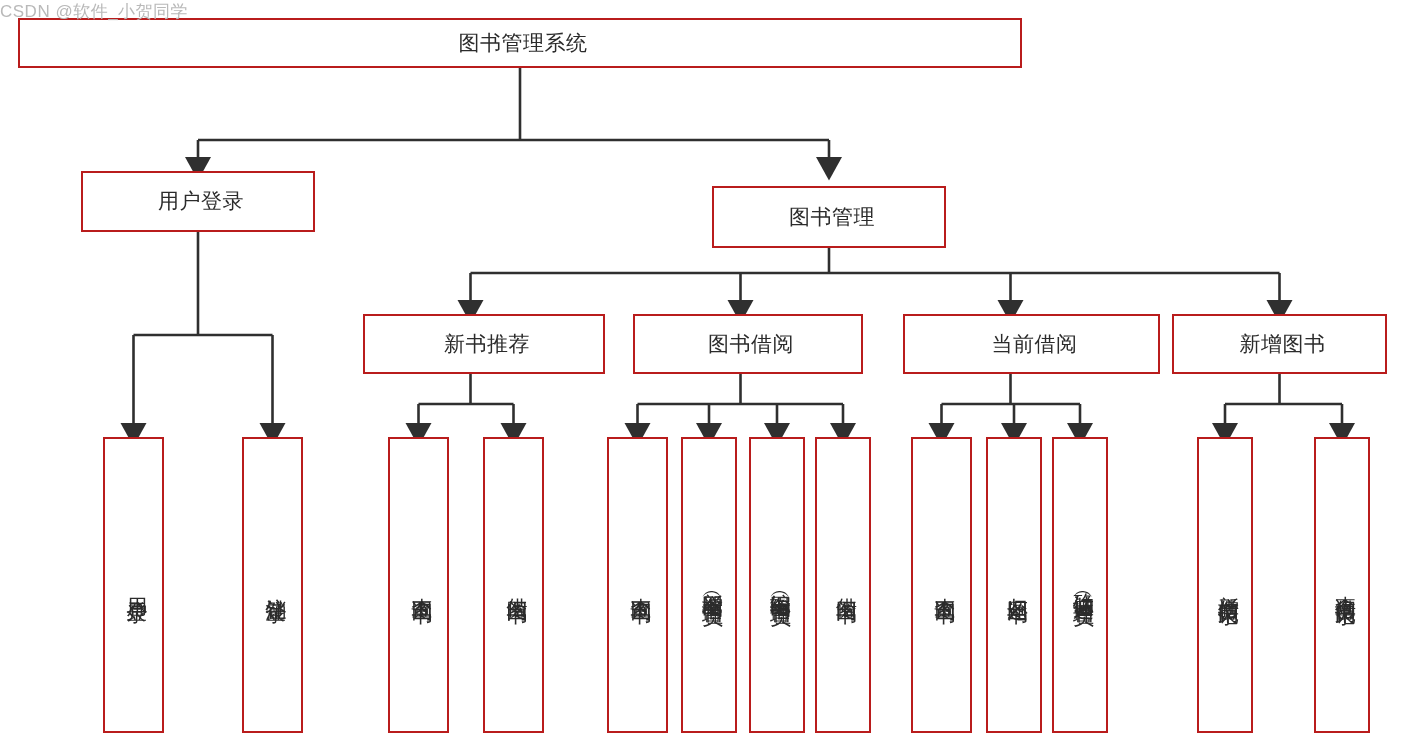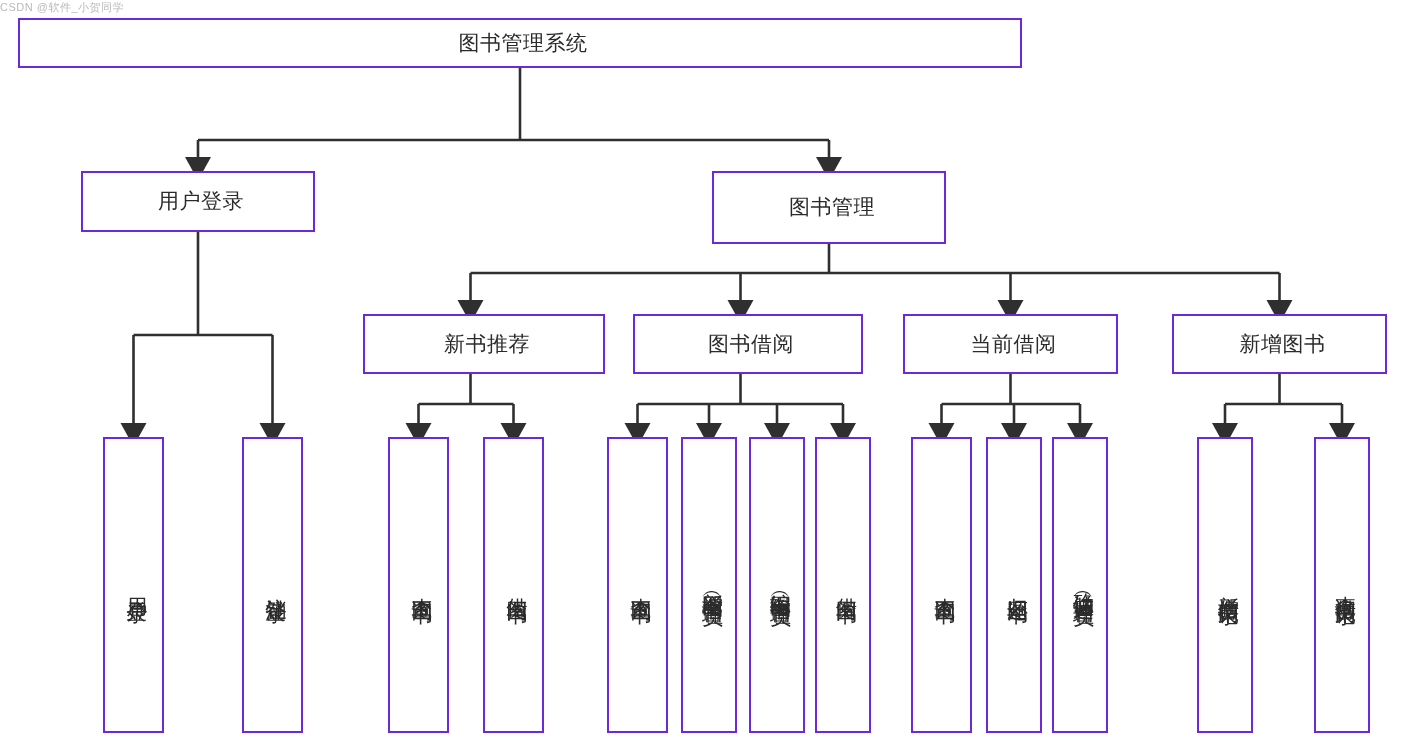--- a/index.html
+++ b/index.html
@@ -22,21 +22,21 @@
     left: 0;
     top: 0;
     width: 1405px;
     height: 747px;
     pointer-events: none;
   }
   .node {
     position: absolute;
     box-sizing: border-box;
     background: #ffffff;
-    border: 2px solid #6d28d9;
+    border: 2px solid #b91c1c;
     display: flex;
     align-items: center;
     justify-content: center;
     color: #2b2b2b;
     padding-left: 6px;
   }
   .node .label {
     display: block;
     text-align: center;
     line-height: 1.05;
@@ -53,21 +53,21 @@
   .node.vert .label {
     writing-mode: vertical-rl;
     text-orientation: upright;
     font-size: 21px;
     line-height: 1.18;
     letter-spacing: 2px;
     max-height: 100%;
   }
   .watermark {
     position: absolute;
-    font-size: 11px;
+    font-size: 17px;
     color: #b9b9b9;
     white-space: nowrap;
     letter-spacing: 0.5px;
   }
 </style>
 </head>
 <body>
 
 <div id="canvas">
   <svg id="wires" viewBox="0 0 1405 747">
@@ -113,30 +113,30 @@
       </g>
   </svg>
 
   <div id="node-layer">
       <div class="node horiz" style="left: 18px; top: 18px; width: 1004px; height: 50px;">
         <span class="label">图书管理系统</span>
       </div>
       <div class="node horiz" style="left: 81px; top: 171px; width: 234px; height: 61px;">
         <span class="label">用户登录</span>
       </div>
-      <div class="node horiz" style="left: 712px; top: 171px; width: 234px; height: 73px;">
+      <div class="node horiz" style="left: 712px; top: 186px; width: 234px; height: 62px;">
         <span class="label">图书管理</span>
       </div>
       <div class="node horiz" style="left: 363px; top: 314px; width: 242px; height: 60px;">
         <span class="label">新书推荐</span>
       </div>
       <div class="node horiz" style="left: 633px; top: 314px; width: 230px; height: 60px;">
         <span class="label">图书借阅</span>
       </div>
-      <div class="node horiz" style="left: 903px; top: 314px; width: 215px; height: 60px;">
+      <div class="node horiz" style="left: 903px; top: 314px; width: 257px; height: 60px;">
         <span class="label">当前借阅</span>
       </div>
       <div class="node horiz" style="left: 1172px; top: 314px; width: 215px; height: 60px;">
         <span class="label">新增图书</span>
       </div>
       <div class="node vert" style="left: 103px; top: 437px; width: 61px; height: 296px;">
         <span class="label">用户登录</span>
       </div>
       <div class="node vert" style="left: 242px; top: 437px; width: 61px; height: 296px;">
         <span class="label">注销登录</span>

